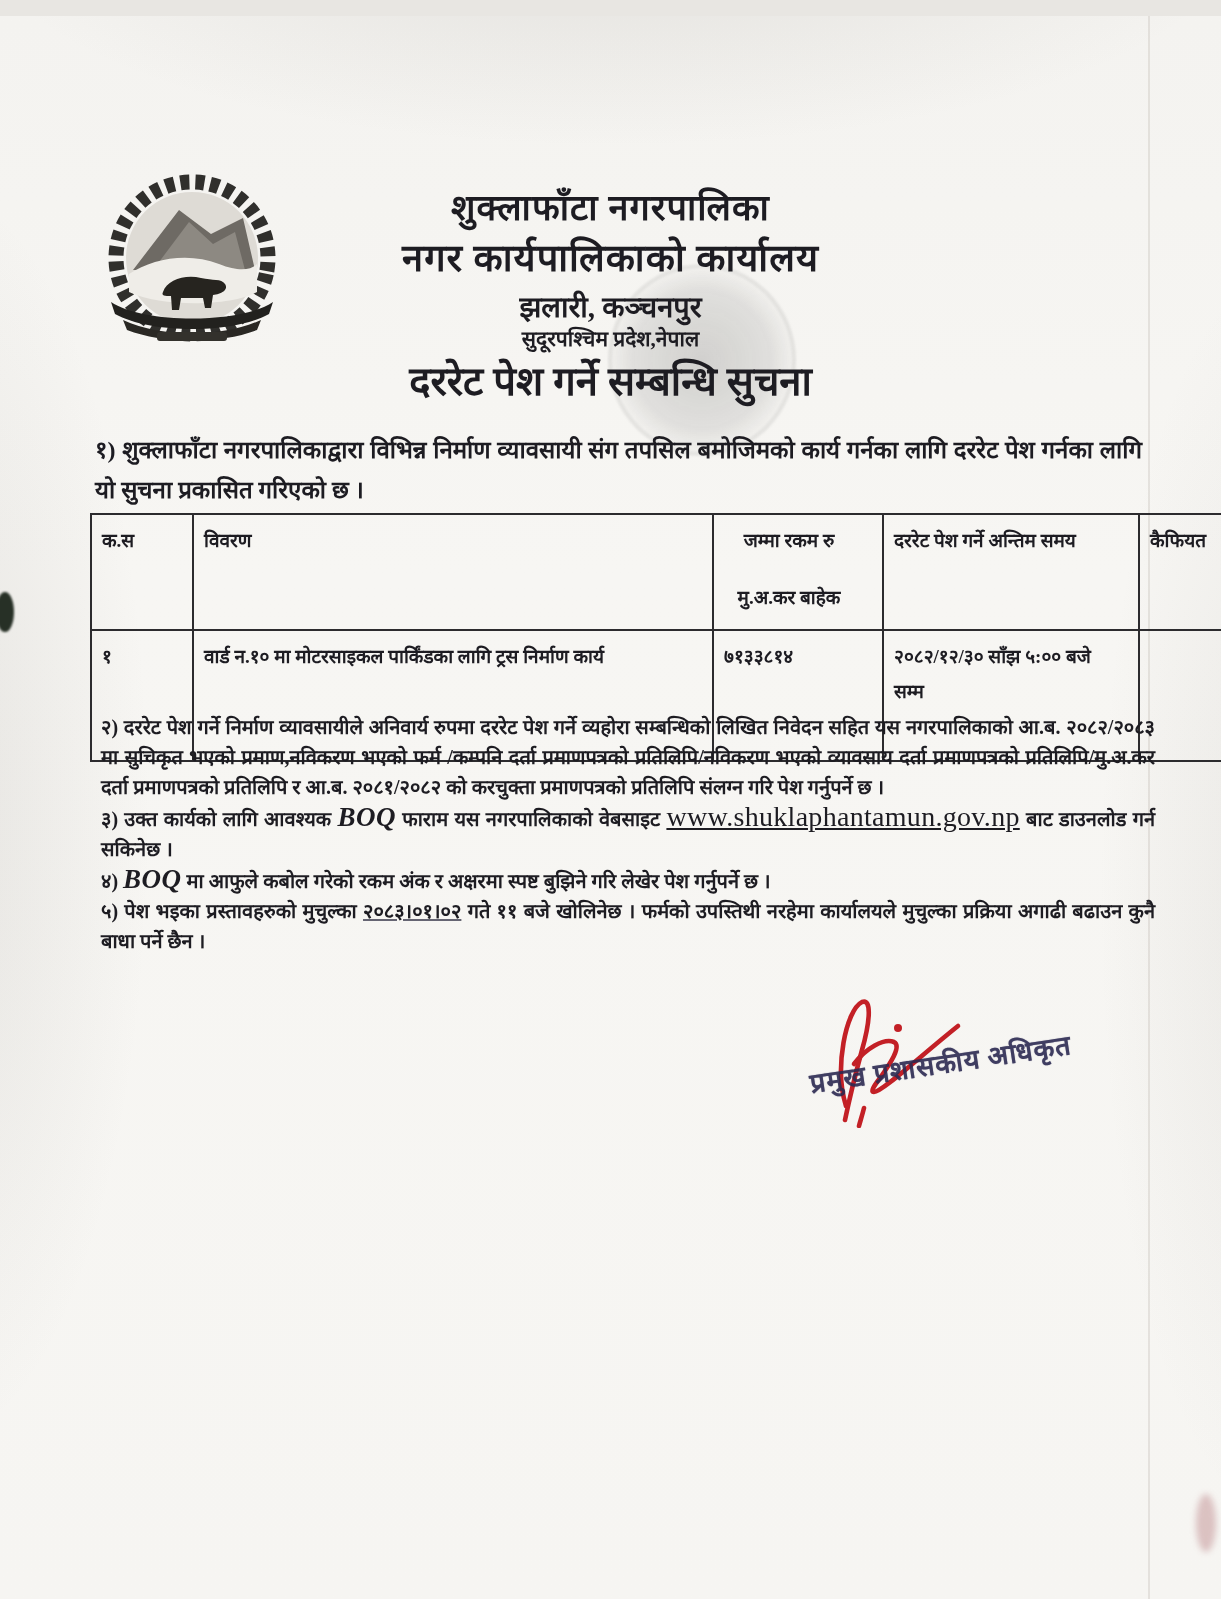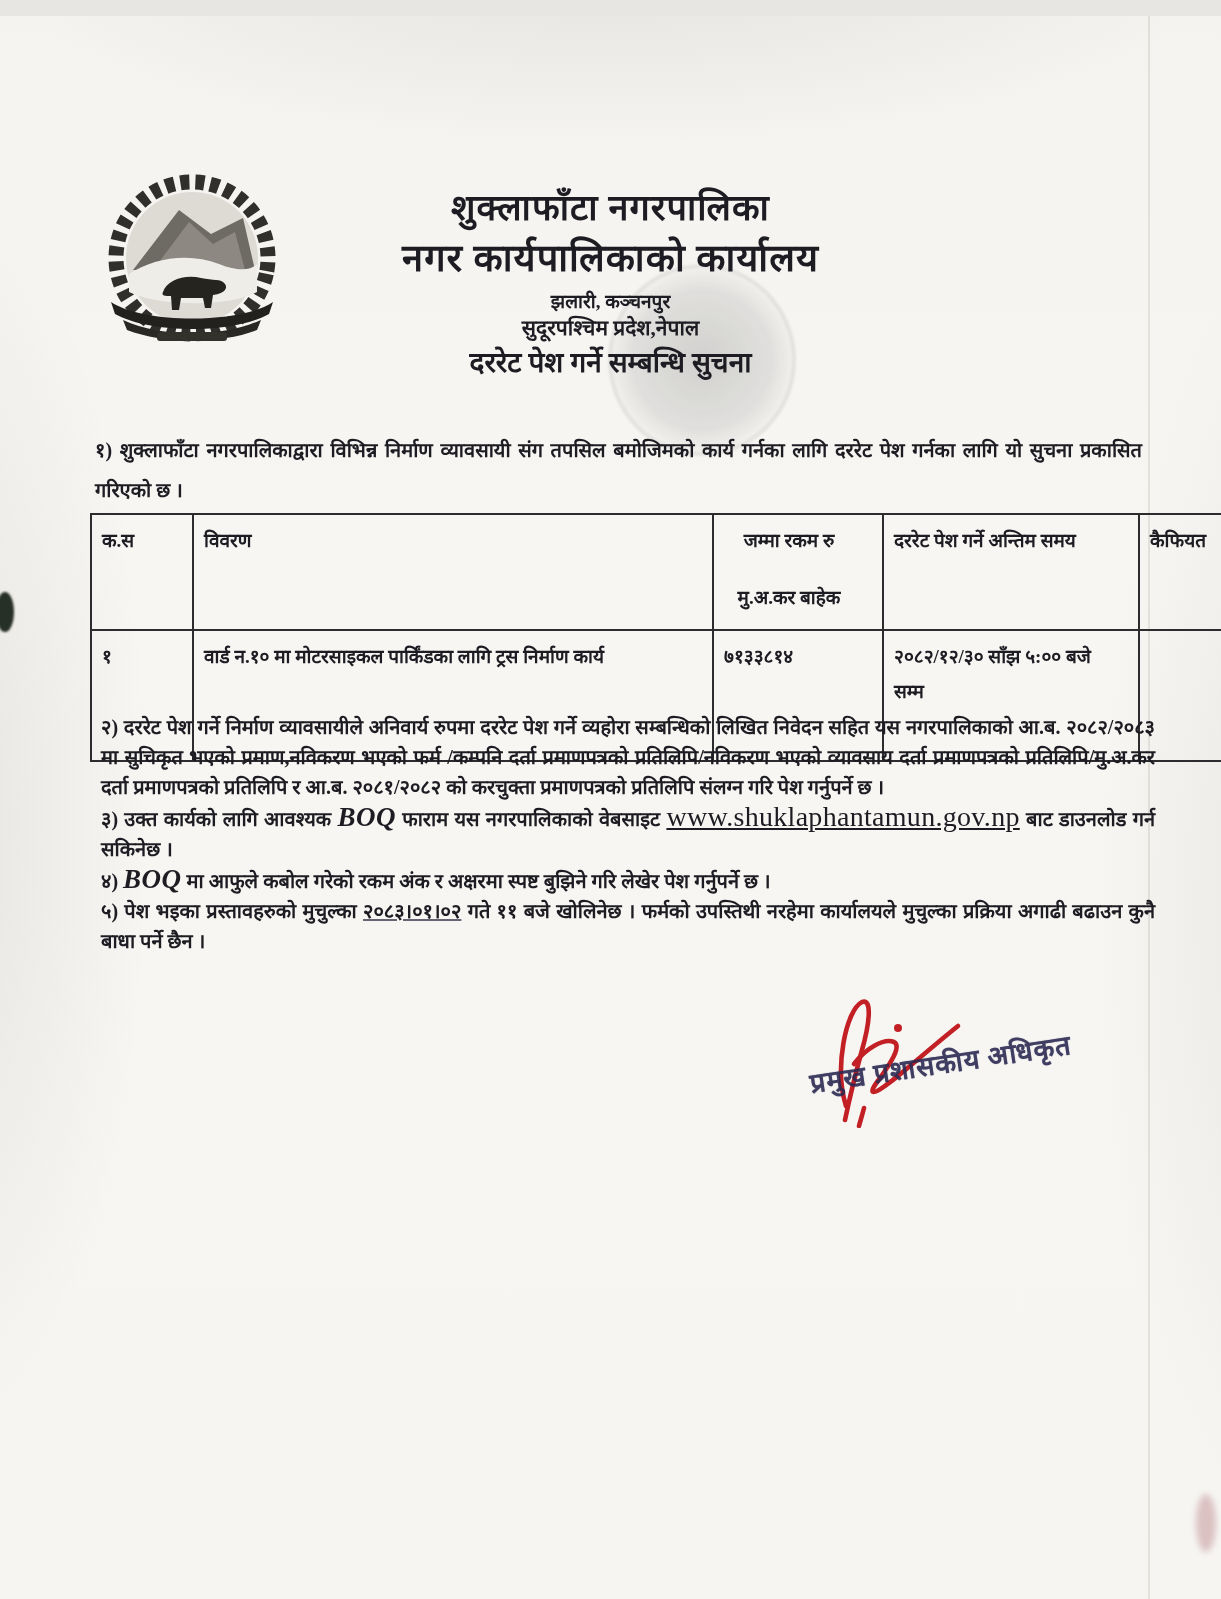--- a/index.html
+++ b/index.html
@@ -22,32 +22,32 @@
   .red-smudge{position:absolute;left:1196px;top:1478px;width:20px;height:58px;border-radius:50%;
     background:rgba(150,60,70,.28);filter:blur(3px);}
 
   
   .logo{position:absolute;left:93px;top:158px;width:198px;height:180px;}
 
   
   .header{position:absolute;left:0;top:172px;width:100%;text-align:center;line-height:1.15;}
   .h-muni{font-size:36px;font-weight:700;letter-spacing:1px;}
   .h-office{font-size:38px;font-weight:700;margin-top:8px;letter-spacing:1px;}
-  .h-addr{font-size:19px;font-weight:700;margin-top:10px;}
+  .h-addr{font-size:29px;font-weight:700;margin-top:10px;}
   .h-prov{font-size:21px;font-weight:700;margin-top:3px;}
-  .h-title{font-size:28px;font-weight:700;margin-top:7px;}
+  .h-title{font-size:40px;font-weight:700;margin-top:7px;}
   .h-date{font-size:17px;font-weight:700;margin-top:5px;}
   .seal-ghost{position:absolute;left:608px;top:248px;width:188px;height:192px;border-radius:50%;
     background:radial-gradient(circle, rgba(95,95,95,.24) 0%, rgba(115,115,115,.16) 52%, rgba(115,115,115,0) 72%);
     box-shadow:inset 0 0 0 4px rgba(100,100,100,.10);
     filter:blur(1px);}
 
   
   .intro{position:absolute;left:95px;top:414px;width:1047px;
-    font-size:20px;font-weight:700;line-height:40px;text-align:justify;}
+    font-size:24px;font-weight:700;line-height:40px;text-align:justify;}
 
   
   .notice-table{position:absolute;left:90px;top:497px;width:997px;border-collapse:collapse;table-layout:fixed;}
   .notice-table td{border:2px solid #2c2b2e;vertical-align:top;padding:8px 28px 6px 10px;
     font-size:19px;font-weight:700;line-height:35px;}
   .col-sn{width:62px;}.col-desc{width:480px;}.col-amt{width:130px;text-align:center;}.col-time{width:216px;}.col-rem{width:109px;border-radius:8px;}
   .th-row td{height:100px;}
   .tr-data td{height:115px;}
   .amt-l2{display:block;margin-top:22px;}
 

